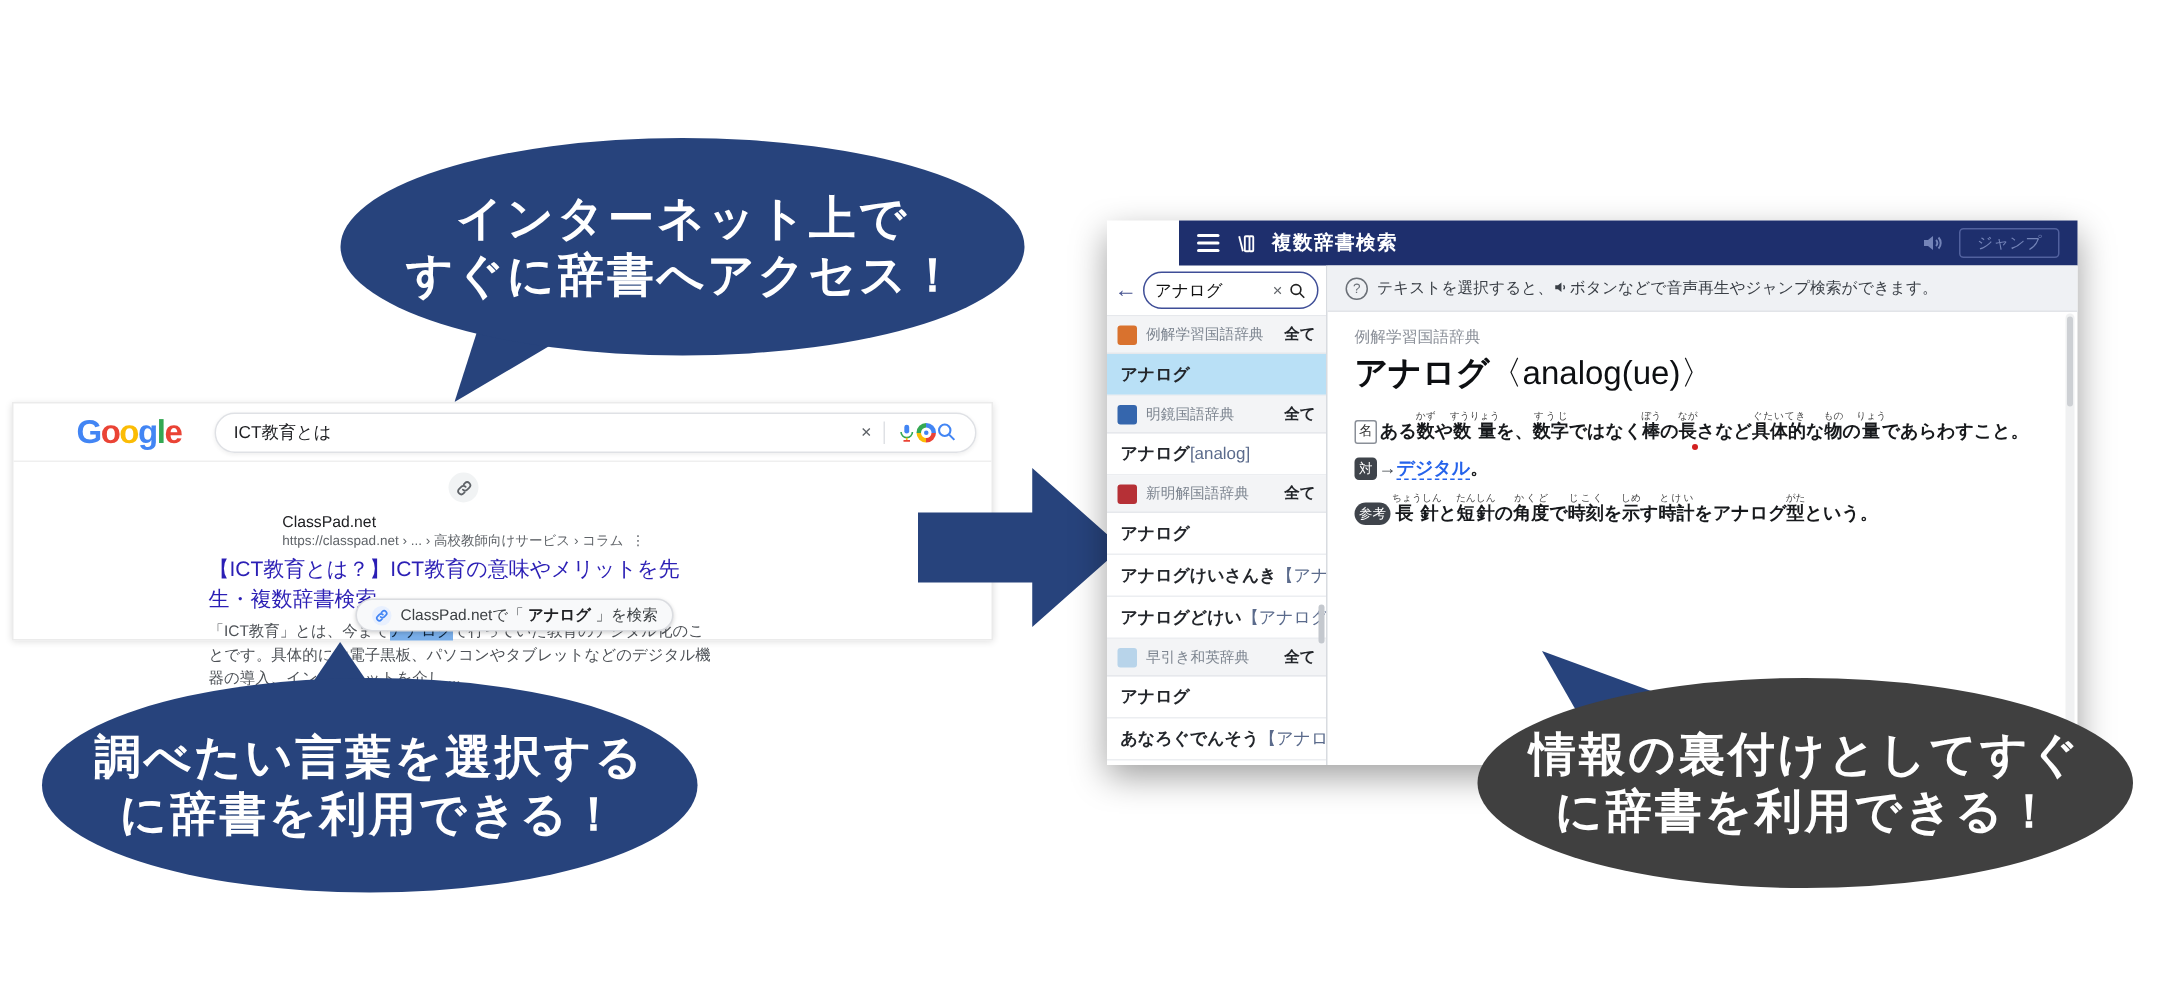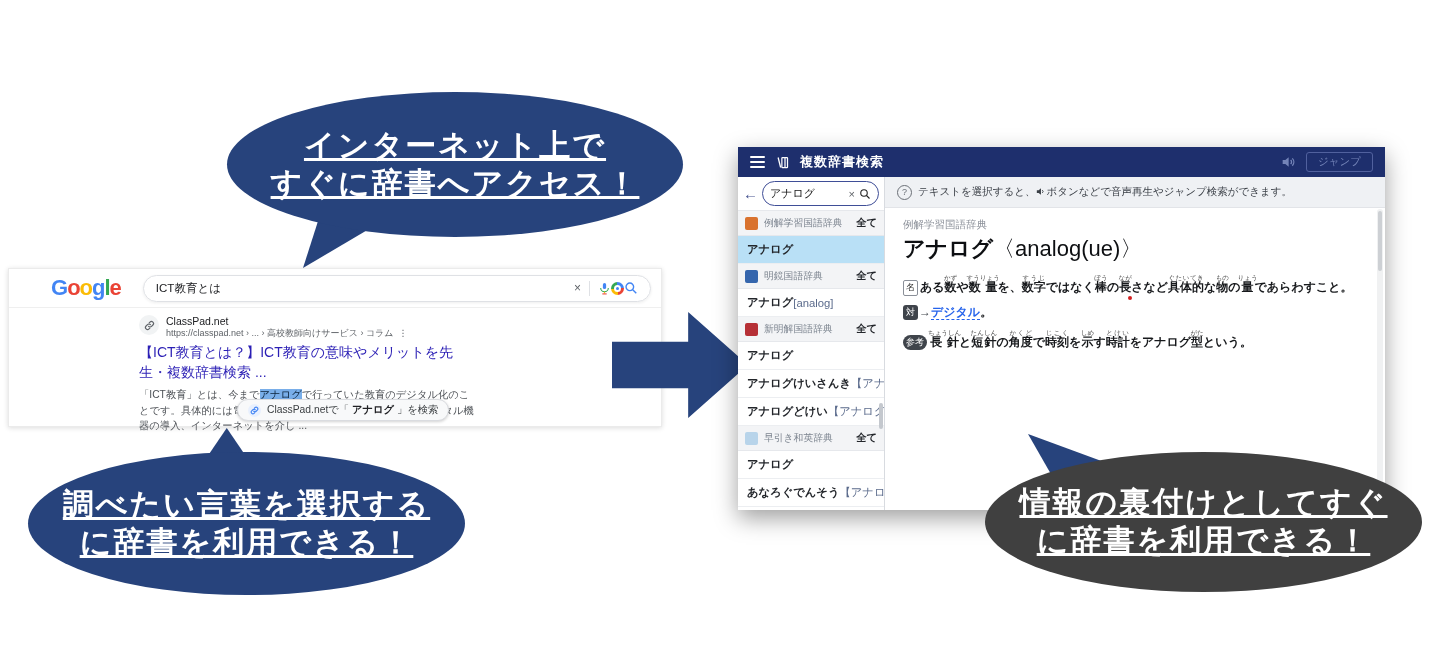--- a/index.html
+++ b/index.html
@@ -1,34 +1,34 @@
 <!DOCTYPE html>
 <html><head>
 <meta charset="utf-8">
 <style>
   html,body{margin:0;padding:0;background:#fff;}
   .stage{position:relative;width:1440px;height:670px;background:#fff;overflow:hidden;
          font-family:"Liberation Sans","DejaVu Sans",sans-serif;color:#202124;}
   
   .bubble{position:absolute;border-radius:50%;display:flex;flex-direction:column;justify-content:center;
-          align-items:center;color:#fff;font-weight:800;letter-spacing:2px;line-height:1.22;z-index:30;text-decoration:underline;}
+          align-items:center;color:#fff;font-weight:800;letter-spacing:2px;line-height:1.22;z-index:30;}
   .bubble .ln{white-space:nowrap;}
   .tail{position:absolute;z-index:29;}
   
   .gcard{position:absolute;left:8px;top:268px;width:652px;height:157px;background:#fff;
          border:1px solid #ebebeb;box-shadow:0 1px 5px rgba(0,0,0,.14);}
   .gtop{height:38px;display:flex;align-items:center;border-bottom:1px solid #efefef;}
   .glogo{margin-left:42px;font-size:22px;font-weight:bold;letter-spacing:-1px;}
   .gpill{margin-left:22px;margin-right:10px;flex:1;height:25px;border:1px solid #dfe1e5;border-radius:14px;
          display:flex;align-items:center;padding:0 12px;font-size:11.5px;box-shadow:0 1px 3px rgba(32,33,36,.08);}
   .gpill .q{flex:1;color:#202124;}
   .gdiv{width:1px;height:15px;background:#dfe1e5;margin:0 8px;}
   .icx{color:#5f6368;font-size:12px;cursor:pointer;}
   .gres{position:absolute;left:130px;top:46px;width:340px;}
-  .gsite{display:flex;gap:7px;}
+  .gsite{display:flex;align-items:center;gap:7px;flex-direction:column;}
   .gfav{width:20px;height:20px;border-radius:50%;background:#f1f3f4;display:flex;align-items:center;justify-content:center;}
   .gsn{font-size:10.5px;color:#202124;line-height:1.2;}
   .gurl{font-size:9px;color:#5f6368;line-height:1.2;}
   .gtitle{margin-top:5px;font-size:14px;color:#2b1fb5;line-height:1.4;cursor:pointer;}
   .gsnip{margin-top:4px;font-size:10.3px;color:#4d5156;line-height:1.55;}
   .hl{background:#79aee9;color:#0b2239;}
   .gthumb{position:absolute;left:464px;top:47px;width:62px;height:62px;border-radius:8px;background:#f6f6f6;
           border:1px solid #ececec;overflow:hidden;font-size:9.5px;color:#222;text-align:center;}
   .gthumb .dev{position:absolute;bottom:6px;left:5px;right:5px;height:30px;}
   .gthumb .scr1{position:absolute;left:0;bottom:0;width:26px;height:22px;background:#fdfdfd;border:1px solid #bbb;border-radius:2px;}
@@ -158,21 +158,21 @@
             <path d="M14 10a4.5 4.5 0 0 0-6.4 0l-3 3a4.5 4.5 0 0 0 6.4 6.4l1.6-1.6"></path>
           </svg>
       </span>
       <span><span>ClassPad.netで「 </span><b>アナログ</b><span> 」を検索</span></span>
     </div>
   </div>
 
   <div class="arrow" style="background:#27437c;"></div>
 
   <div class="app">
-    <div class="ahead" style="background:#1e2f6d;">
+    <div class="ahead" style="background:#1e2f6d;margin-left:48px;">
       <span class="burger">
           <i></i>
           <i></i>
           <i></i>
         </span>
       <span>
         <svg width="15" height="15" viewBox="0 0 24 24" fill="none" stroke="#fff" stroke-width="2">
             <path d="M5 4l4 16"></path>
             <rect x="11" y="4" width="5" height="16" rx="1"></rect>
             <path d="M16 4h3a1 1 0 0 1 1 1v14a1 1 0 0 1-1 1h-3"></path>

